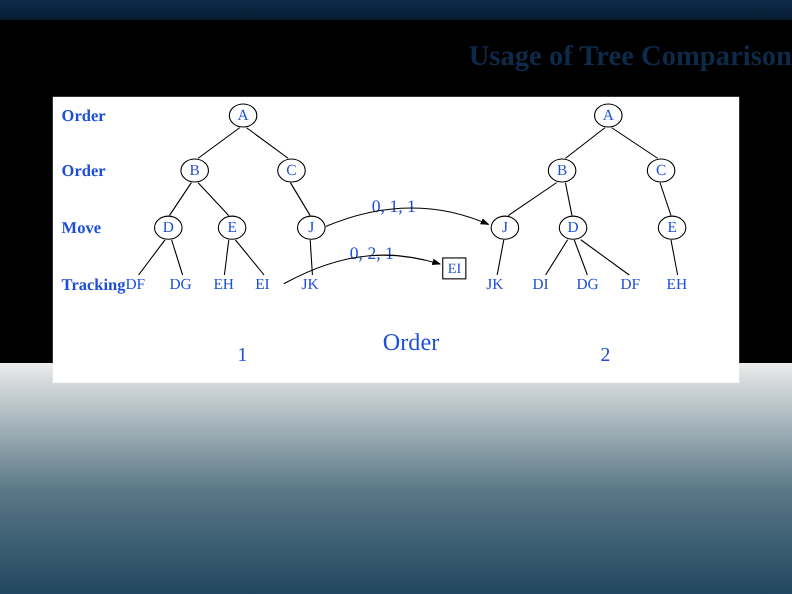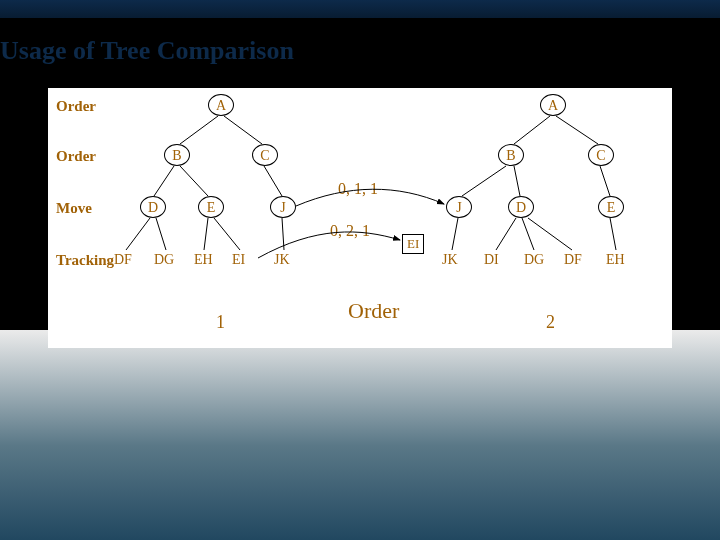--- a/index.html
+++ b/index.html
@@ -1,19 +1,19 @@
 <!DOCTYPE html>
 <html><head>
 <meta charset="utf-8">
 <style>
   *{margin:0;padding:0;box-sizing:border-box}
   body{width:720px;height:540px;background:#000;font-family:Georgia,serif;position:relative;overflow:hidden}
   .topbar{height:18px;background:linear-gradient(#0d2a4a,#081c32)}
-  .title{color:#0d2a4a;font-size:26px;text-align:left;margin:18px 0 22px}
-  .panel{background:#fff;margin:0 48px 0 48px;height:260px;position:relative;font-family:"Times New Roman",serif;color:#a16207;font-size:15px}
+  .title{color:#0d2a4a;font-size:26px;text-align:right;margin:18px 0 22px}
+  .panel{background:#fff;margin:0 48px 0 48px;height:260px;position:relative;font-family:"Times New Roman",serif;color:#1d4ed8;font-size:15px}
   .rowlbl{position:absolute;left:8px;font-weight:700}
   .node{position:absolute;width:26px;height:22px;border:1px solid #000;border-radius:50%;background:#fff;text-align:center;font-size:14px;line-height:22px}
   .leaf{position:absolute;font-size:14px}
   .txt{position:absolute;font-size:16px}
   .caption{color:#000;font:700 18px Georgia,serif;text-align:center;margin-top:22px}
   .bg-grad{position:absolute;left:0;right:0;bottom:0;height:210px;
     background:linear-gradient(to bottom,rgba(255,255,255,.92),rgba(150,200,225,.6) 55%,rgba(60,130,175,.55))}
   svg{position:absolute;left:0;top:0;pointer-events:none}
 </style>
 </head>
@@ -52,21 +52,21 @@
 
   <span class="leaf" style="left:354px;top:146px;border:1px solid #000;padding:1px 4px;font-size:13px">EI</span>
 
   <span class="leaf" style="left:394px;top:164px">JK</span>
   <span class="leaf" style="left:436px;top:164px">DI</span>
   <span class="leaf" style="left:476px;top:164px">DG</span>
   <span class="leaf" style="left:516px;top:164px">DF</span>
   <span class="leaf" style="left:558px;top:164px">EH</span>
 
   <span class="txt" style="left:290px;top:92px">0, 1, 1</span>
-  <span class="txt" style="left:282px;top:134px">0, 2, 1</span>
+  <span class="txt" style="left:270px;top:134px">0, 2, 1</span>
 
   <span class="txt" style="left:168px;top:224px;font-size:18px">1</span>
   <span class="txt" style="left:498px;top:224px;font-size:18px">2</span>
   <span class="txt" style="left:300px;top:210px;font-size:22px">Order</span>
 
   <svg width="624" height="260">
     <defs>
       <marker id="ah" markerWidth="8" markerHeight="8" refX="7" refY="3" orient="auto">
         <path d="M0,0 L8,3 L0,6 Z" fill="#000"></path>
       </marker>

